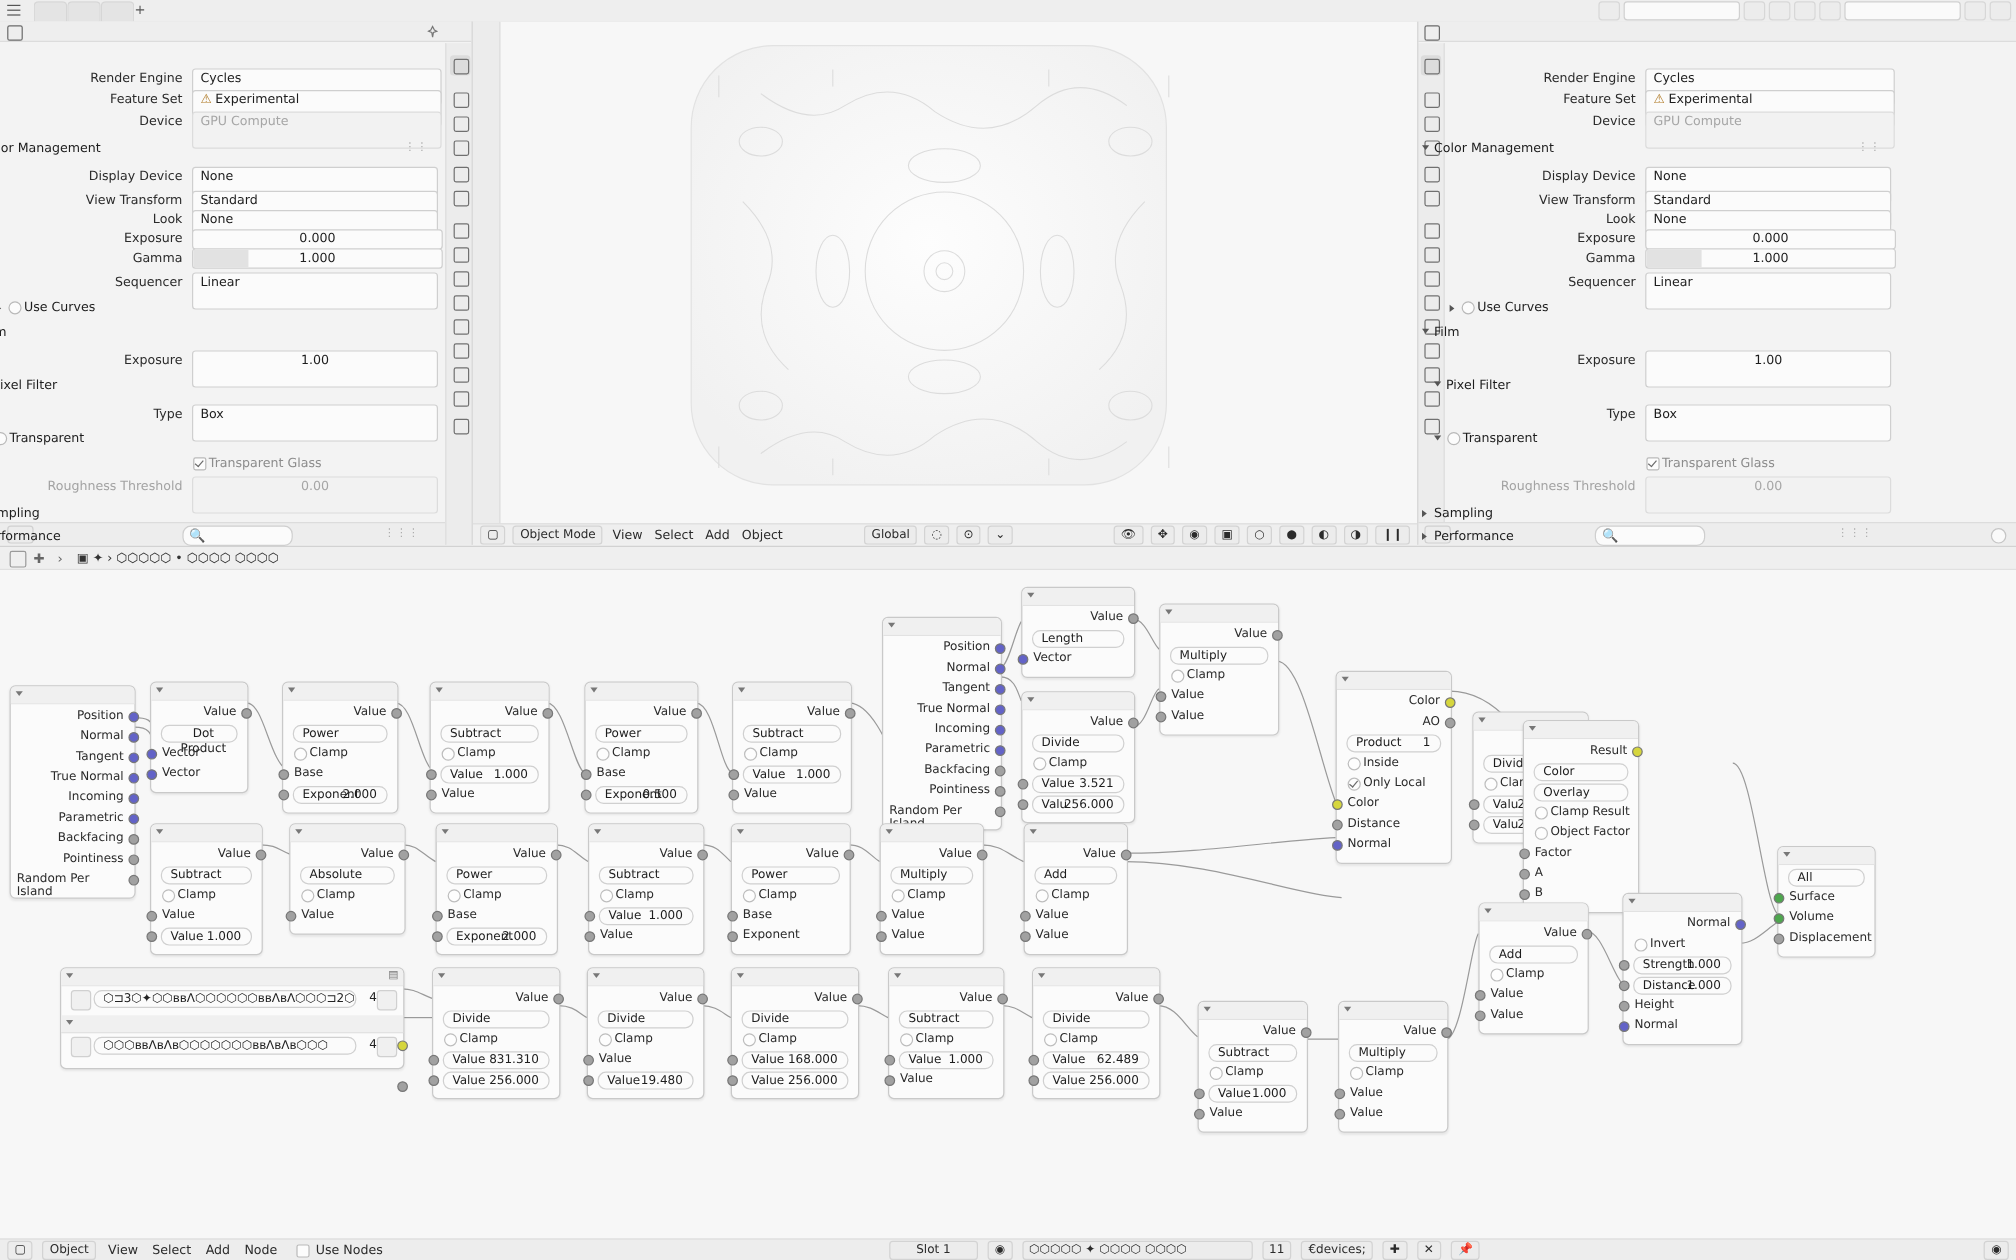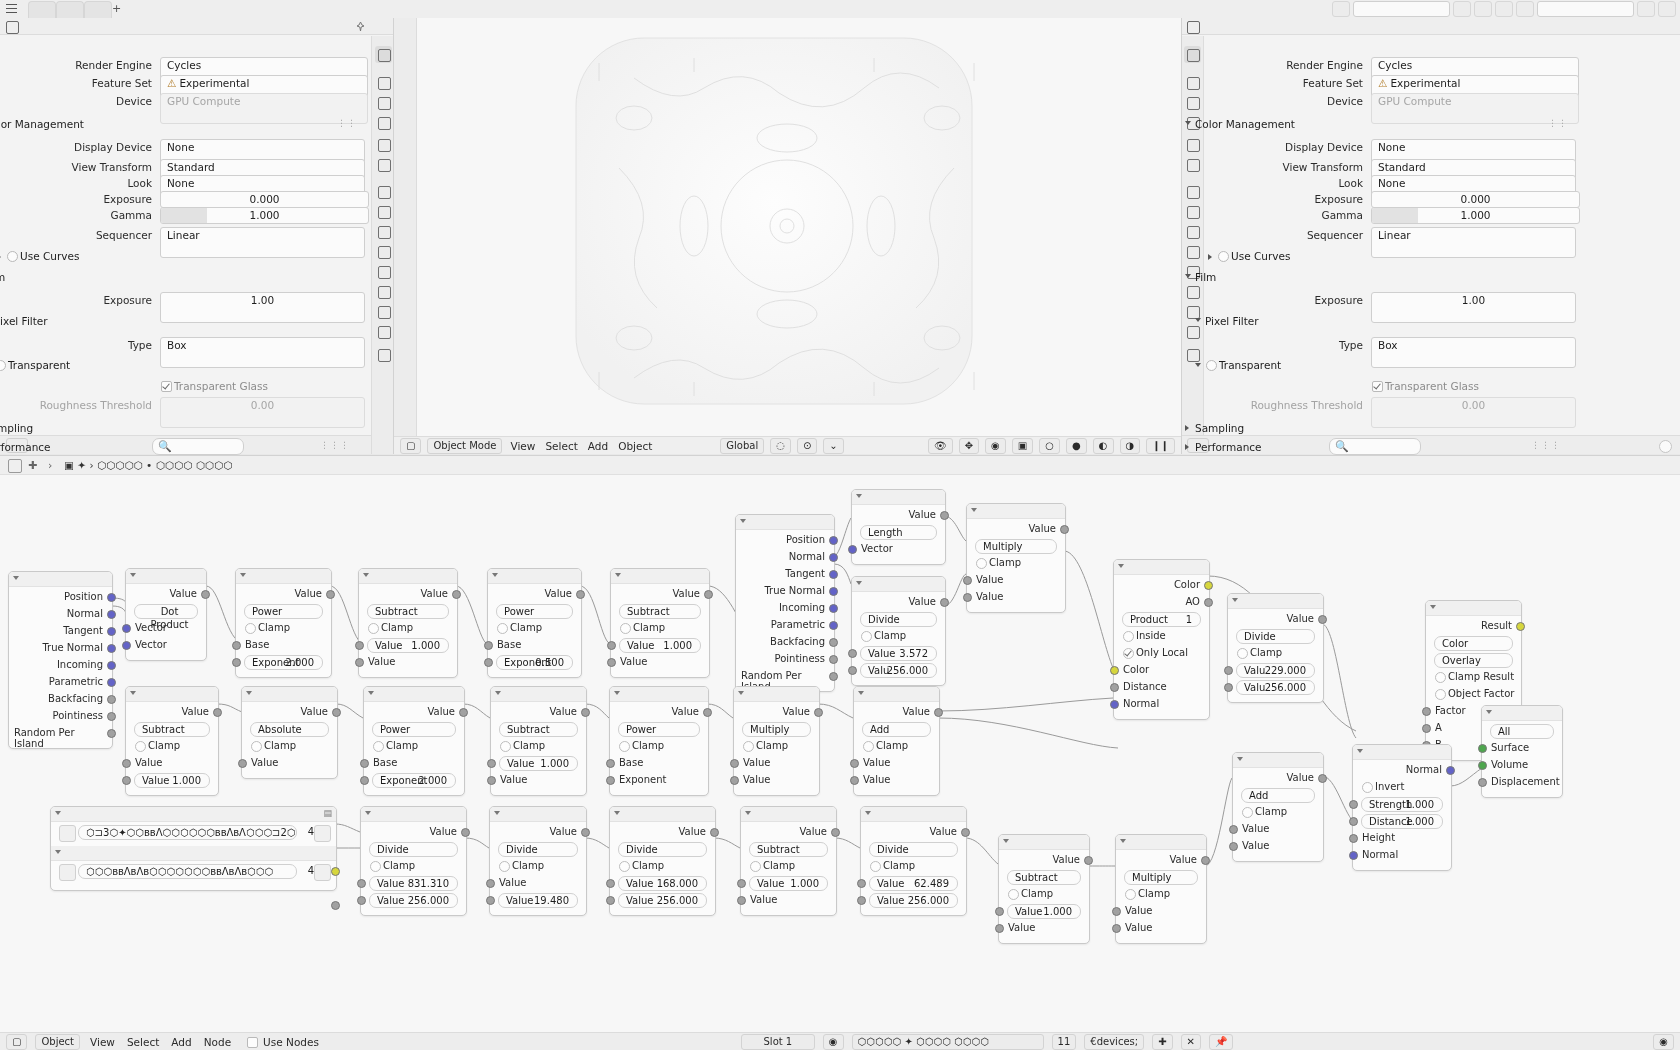--- a/index.html
+++ b/index.html
@@ -708,21 +708,21 @@
                 <span class="k">Divide</span>
               </div>
             </div>
             <div class="nrow">
               <span class="ncheck"></span>
               <span class="nlabel l" style="left:17px">Clamp</span>
             </div>
             <div class="nrow">
               <div class="nfld">
                 <span class="k">Value</span>
-                <span class="v">3.572</span>
+                <span class="v">3.521</span>
               </div>
             </div>
             <div class="nrow">
               <div class="nfld">
                 <span class="k">Valu</span>
                 <span class="v">256.000</span>
               </div>
             </div>
           </div>
           <div class="sock r s-gray" style="top:21px"></div>
@@ -825,21 +825,21 @@
               <div class="nfld">
                 <span class="k">Valu</span>
                 <span class="v">256.000</span>
               </div>
             </div>
           </div>
           <div class="sock r s-gray" style="top:21px"></div>
           <div class="sock l s-gray" style="top:72px"></div>
           <div class="sock l s-gray" style="top:89px"></div>
         </div>
-        <div class="node" style="left: 1425px; top: 144px; width: 95px;">
+        <div class="node" style="left: 1269px; top: 144px; width: 95px;">
           <div class="hdr">
             <div class="ctri"></div>
           </div>
                   <div class="body">
             <div class="nrow">
               <span class="nlabel">Result</span>
             </div>
             <div class="nrow">
               <div class="nfld ctr">
                 <span class="k">Color</span>

